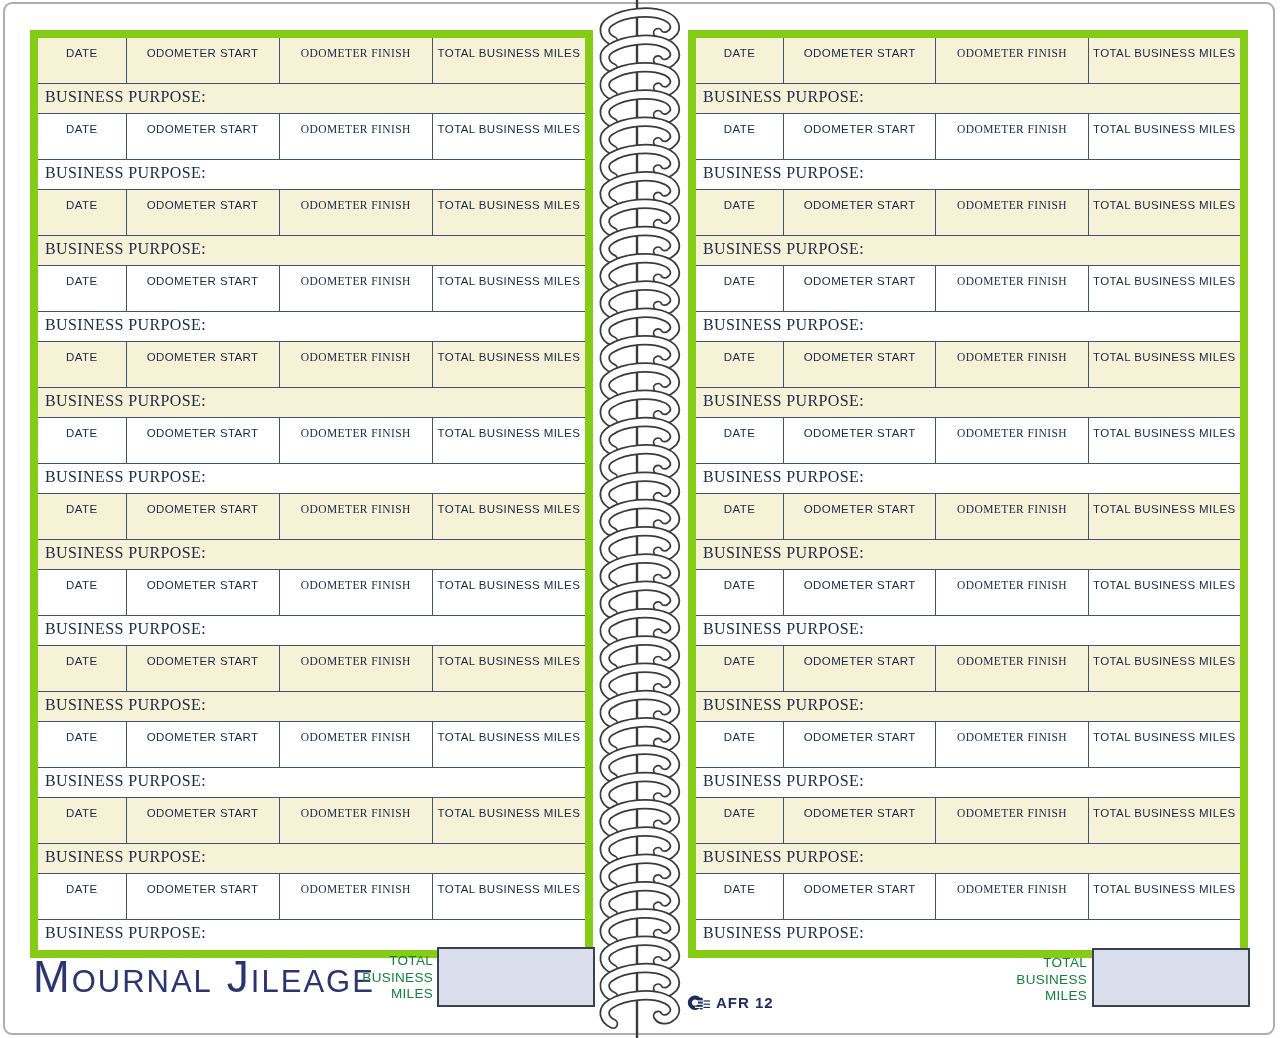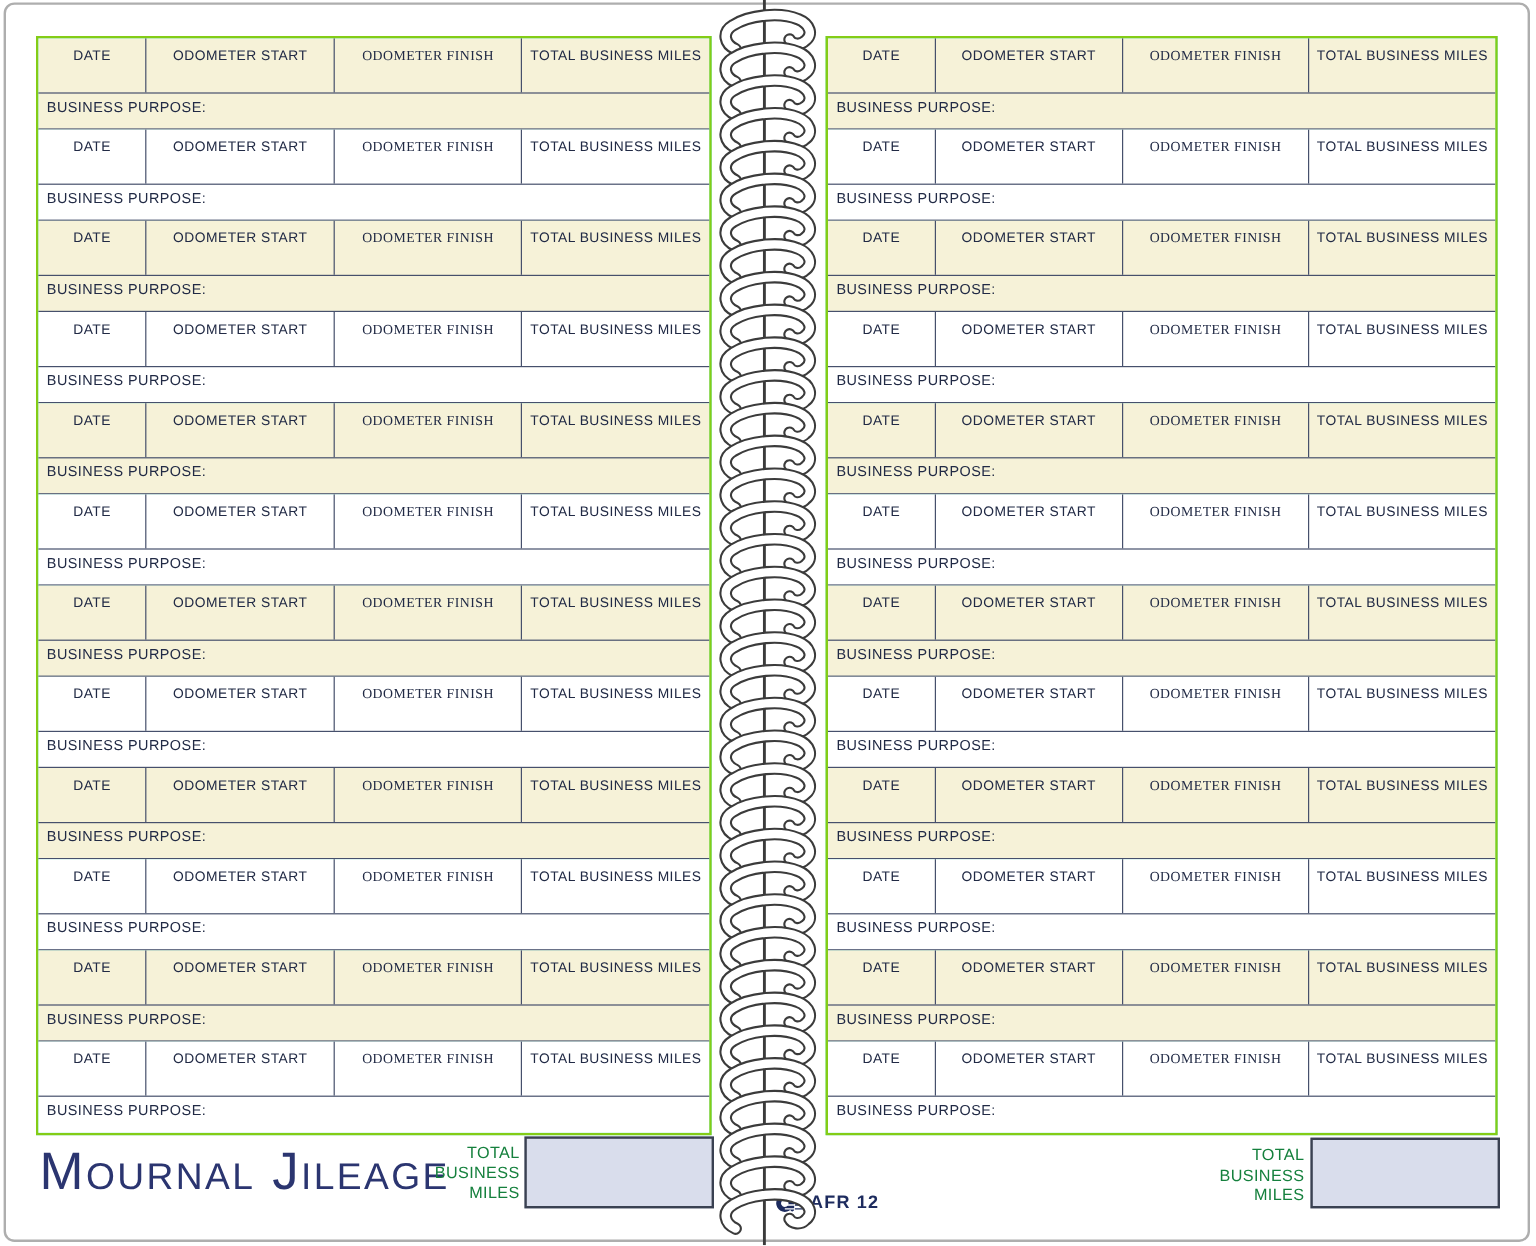--- a/index.html
+++ b/index.html
@@ -1,49 +1,49 @@
 <!DOCTYPE html>
 <html><head>
 <meta charset="utf-8">
 <style>
   html,body{margin:0;padding:0;background:#fff;}
   .canvas{position:relative;width:1280px;height:1038px;background:#fff;overflow:hidden;
           font-family:"Liberation Sans",sans-serif;}
   .photo-frame{position:absolute;left:3px;top:2px;width:1268px;height:1029px;
                border:2px solid #aeaeae;border-radius:9px;background:#fff;}
   
-  .journal-table{position:absolute;top:30px;border:2px solid #84cc16;box-sizing:border-box;background:#5eead4;}
+  .journal-table{position:absolute;top:30px;border:8px solid #84cc16;box-sizing:border-box;background:#c2410c;}
   .journal-table.left{left:30px;width:563px;}
   .journal-table.right{left:688px;width:560px;}
   .entry{height:76px;box-sizing:border-box;border-bottom:1.6px solid #46506c;}
   .entry:last-child{border-bottom:none;}
   .entry.cream{background:#f6f2d8;}
   .entry.white{background:#ffffff;}
   .entry-header{display:flex;height:46px;box-sizing:border-box;border-bottom:1.6px solid #46506c;}
   .cell{box-sizing:border-box;padding-top:5px;text-align:center;overflow:hidden;}
   .cell + .cell{border-left:1.6px solid #46506c;}
   .c-date{width:16%;}
   .c-start{width:28%;}
   .c-finish{width:28%;font-family:Liberation Serif, serif;}
   .c-total{width:28%;}
   .cell-label{font-size:11.5px;color:#212a45;letter-spacing:0.4px;}
-  .entry-purpose{padding:4px 0 0 7px;font-size:12px;color:#212a45;letter-spacing:0.4px;}
+  .entry-purpose{padding:4px 0 0 7px;font-size:16px;color:#212a45;letter-spacing:0.4px;font-family:Liberation Serif, serif;}
   
   .title{position:absolute;left:33px;top:952px;color:#2b3570;letter-spacing:2px;white-space:nowrap;}
   .title .initial{font-size:44px;line-height:50px;}
   .title .rest{font-size:31px;line-height:50px;}
   .wordgap{display:inline-block;width:14px;}
   .total-label{position:absolute;width:110px;text-align:right;font-size:13.5px;line-height:16.5px;
                color:#15803d;white-space:pre-line;letter-spacing:0.3px;}
   .left-total-label{left:323px;top:953px;}
   .right-total-label{left:977px;top:955px;}
   .total-box{position:absolute;background:#d9ddec;border:2px solid #3a4152;box-sizing:border-box;}
   .left-box{left:437px;top:947px;width:158px;height:60px;}
   .right-box{left:1092px;top:948px;width:158px;height:59px;}
-  .brand{position:absolute;left:646px;top:993px;display:flex;align-items:flex-end;gap:5px;}
+  .brand{position:absolute;left:687px;top:993px;display:flex;align-items:flex-end;gap:5px;}
   .brand-code{font-size:15px;font-weight:bold;color:#1d2b5e;letter-spacing:1px;}
   
   .spiral{position:absolute;left:594px;top:0;width:100px;height:1038px;}
 </style>
 </head>
 <body>
 
 <div class="canvas">
 
   <div class="photo-frame"></div>

